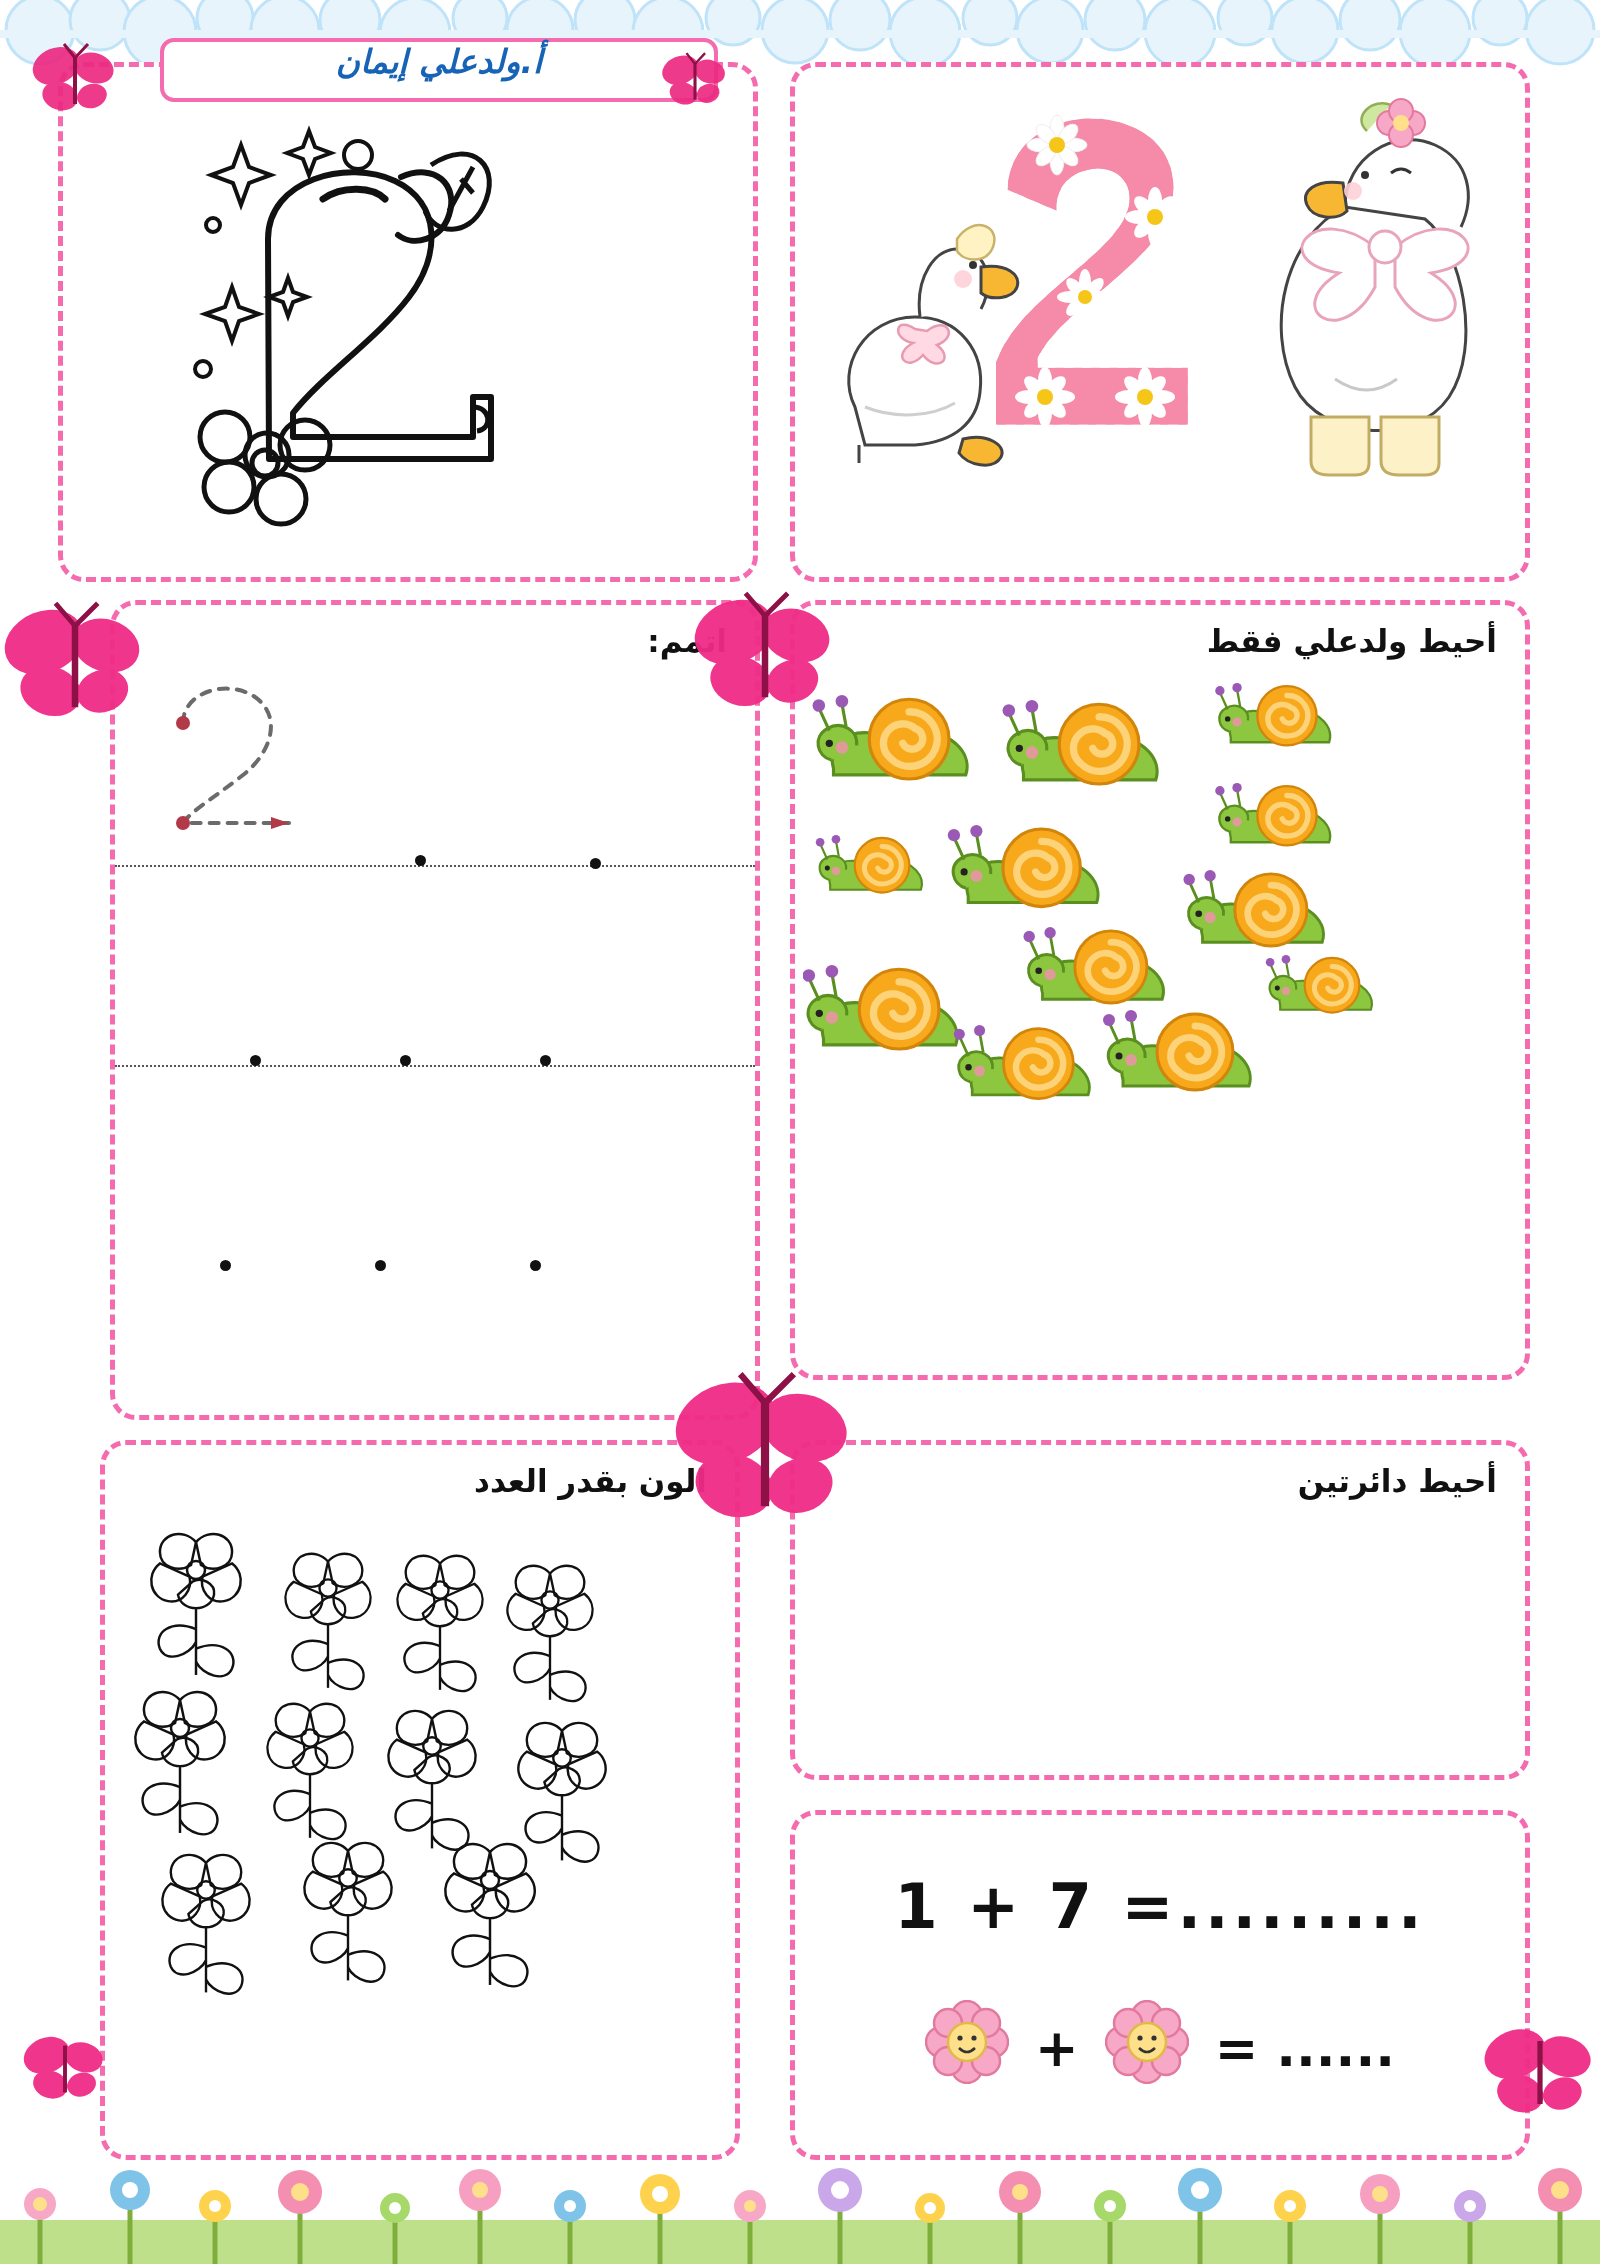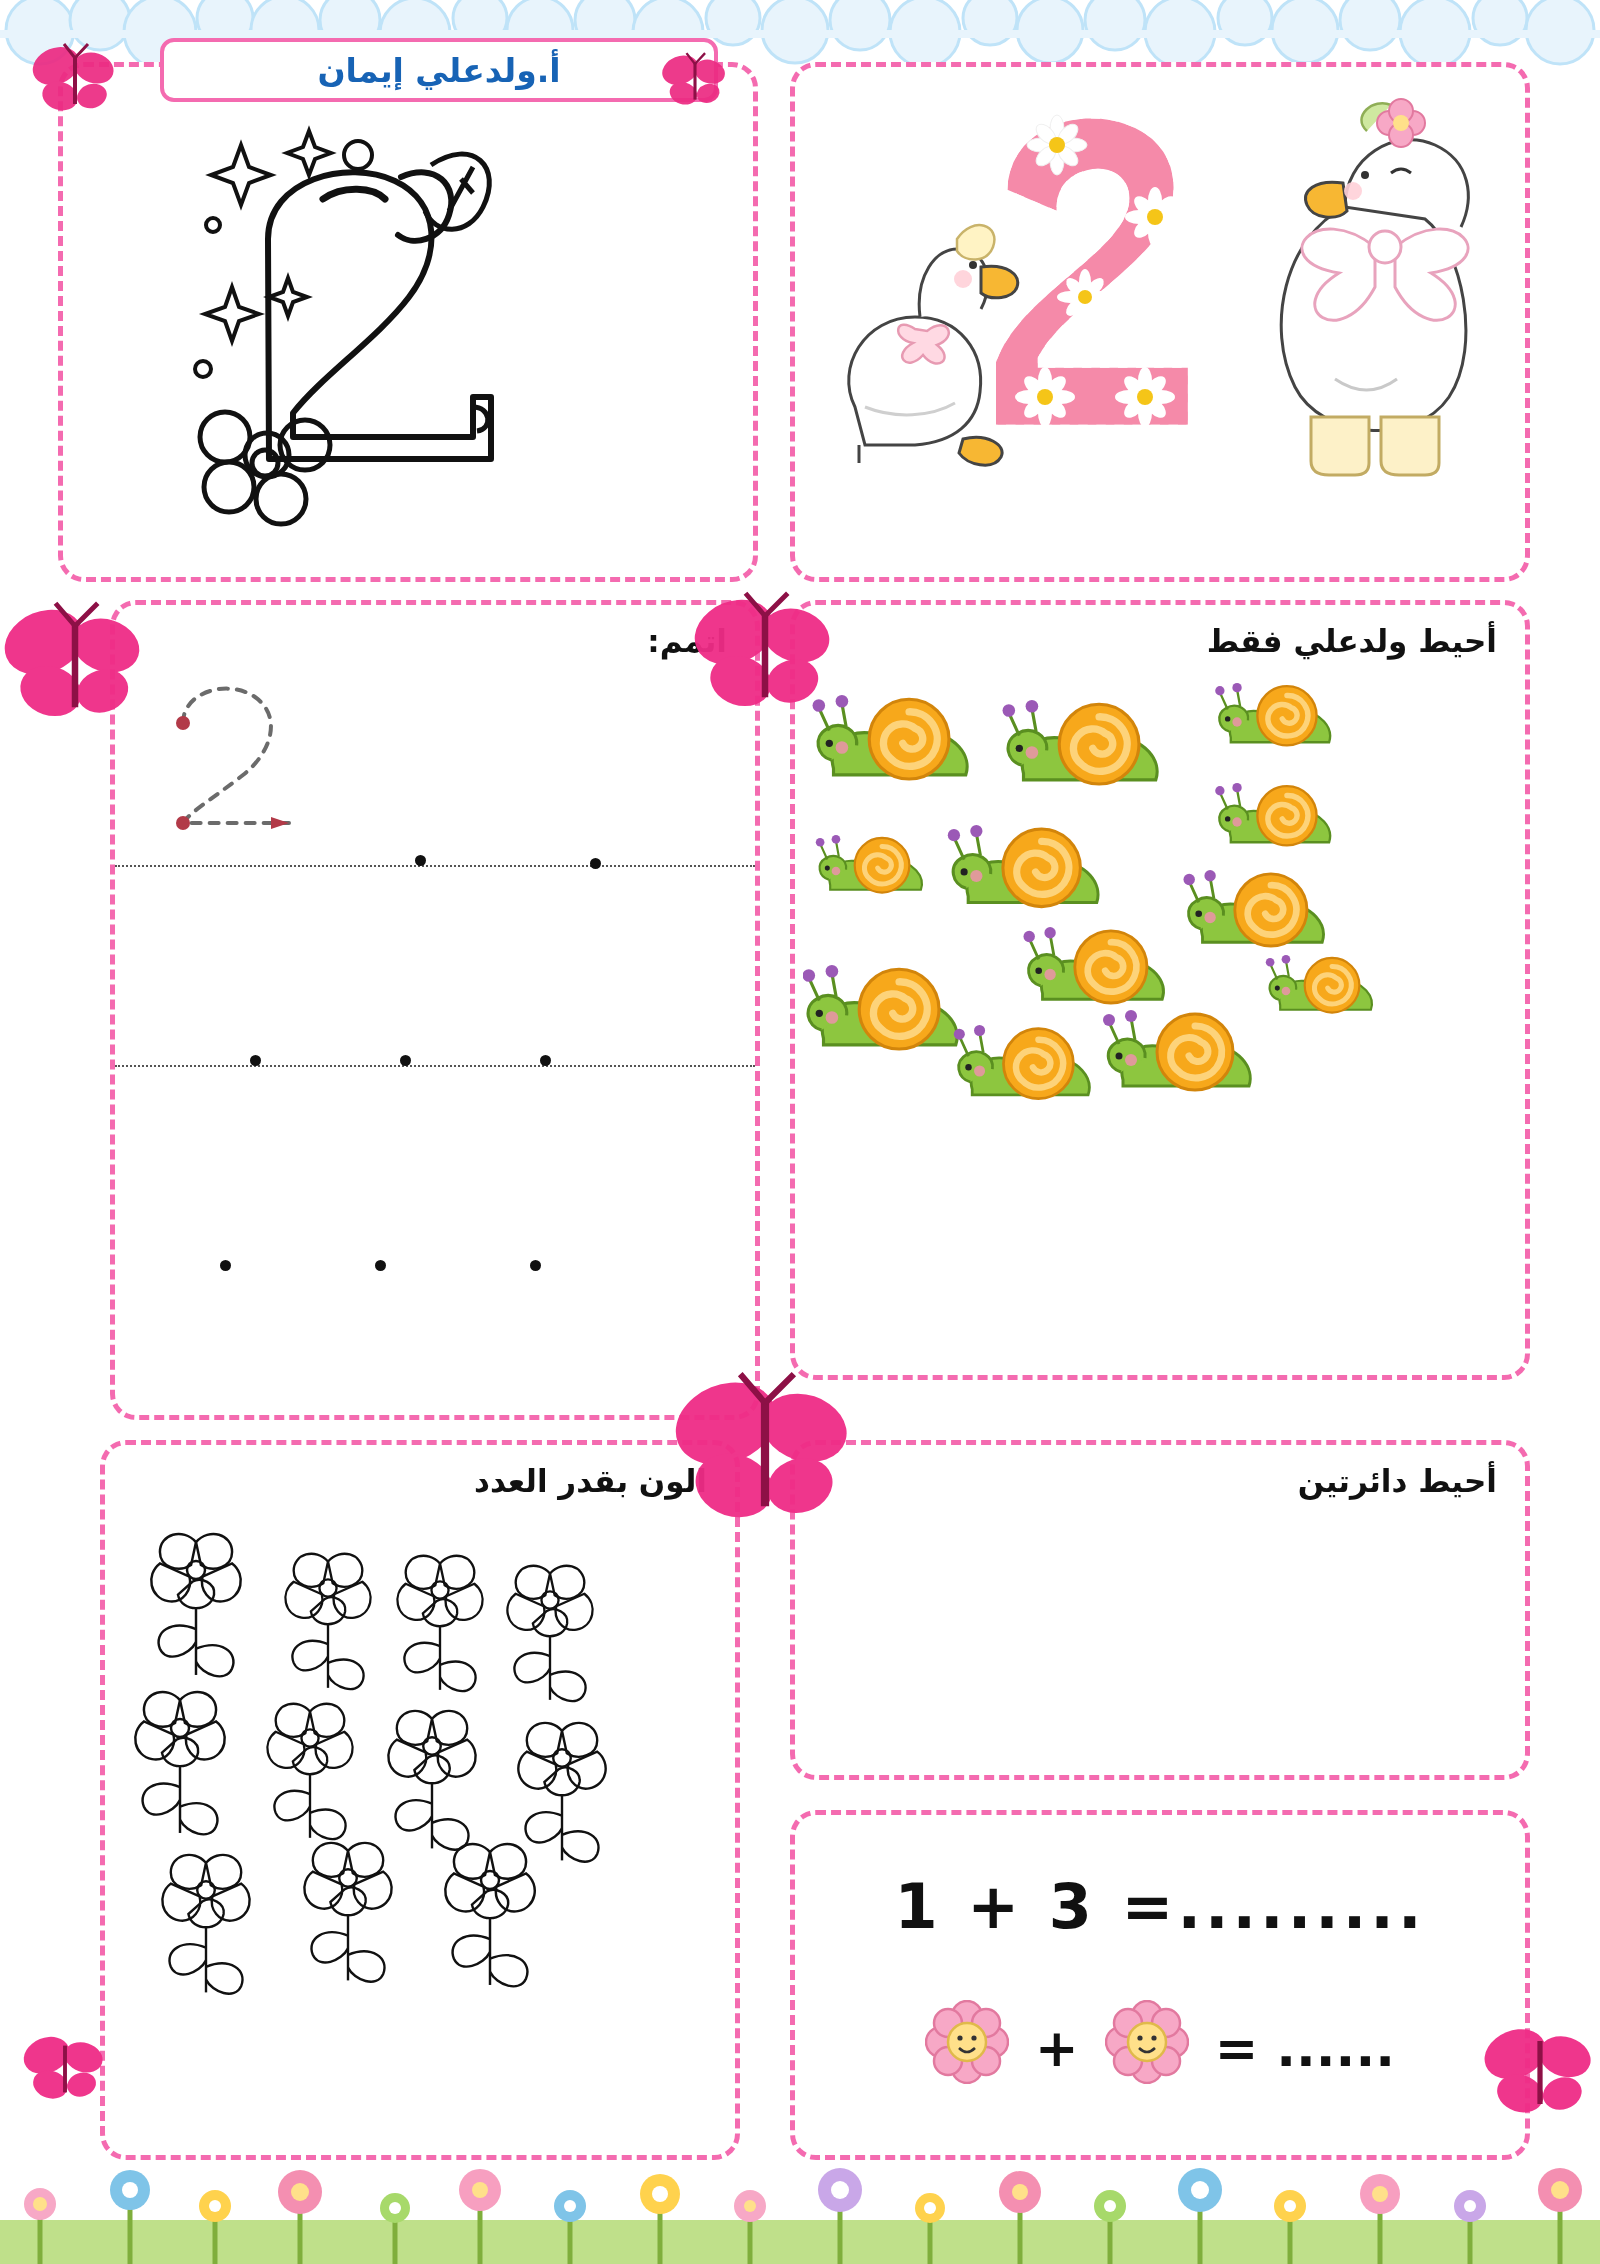--- a/index.html
+++ b/index.html
@@ -36,22 +36,23 @@
     box-sizing:border-box;
   }
 
   
   .name-banner{
     position:absolute;
     left:160px;top:38px;width:550px;height:56px;
     border:4px solid #f46bb0;
     border-radius:14px;
     background:#fff;
-    display:flex;align-items:center;justify-content:center;
+    display:flex;justify-content:center;
     z-index:6;
+    font-style:italic;
   }
   .name-banner span{
     color:#1763b5;
     font-size:33px;font-weight:bold;
     direction:rtl;
     letter-spacing:-1px;
   }
 
   
   #card-trace-big   {left:58px;  top:62px;  width:700px; height:520px;}
@@ -411,21 +412,21 @@
       <use href="#oflower" transform="translate(238,378) scale(0.80)"></use>
       <use href="#oflower" transform="translate(380,380) scale(0.82)"></use>
     </svg>
   </div>
 
   <div class="card" id="card-draw">
     <div class="card-title">أحيط دائرتين</div>
   </div>
 
   <div class="card" id="card-addition">
-    <div class="add-row1">1   +  3 =.........</div>
+    <div class="add-row1">1   +  7 =.........</div>
 
     <div class="add-row2">
       <span>
         <svg width="84" height="84" viewBox="0 0 84 84">
           <g fill="#f7a8c6" stroke="#e2799f" stroke-width="2.5">
             <circle cx="42" cy="16" r="15"></circle>
               <circle cx="42" cy="68" r="15"></circle>
             <circle cx="16" cy="42" r="15"></circle>
               <circle cx="68" cy="42" r="15"></circle>
             <circle cx="23" cy="23" r="14"></circle>

